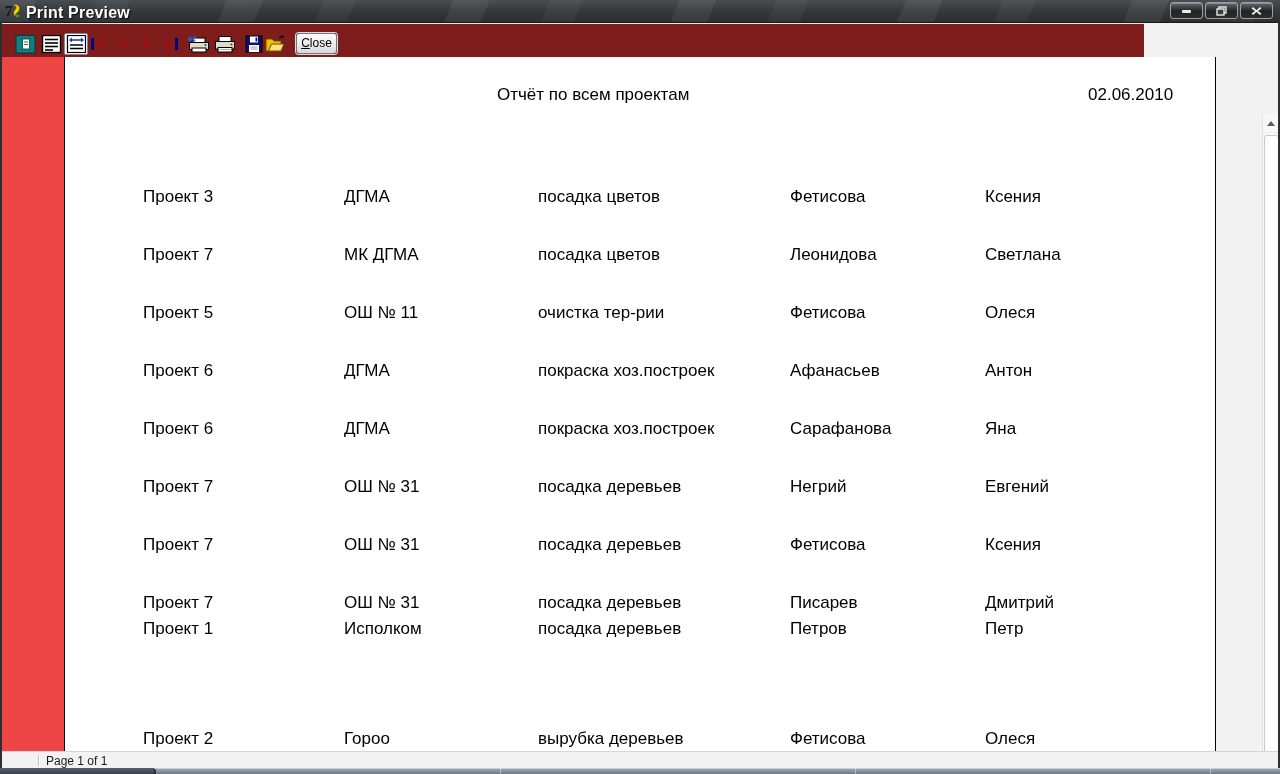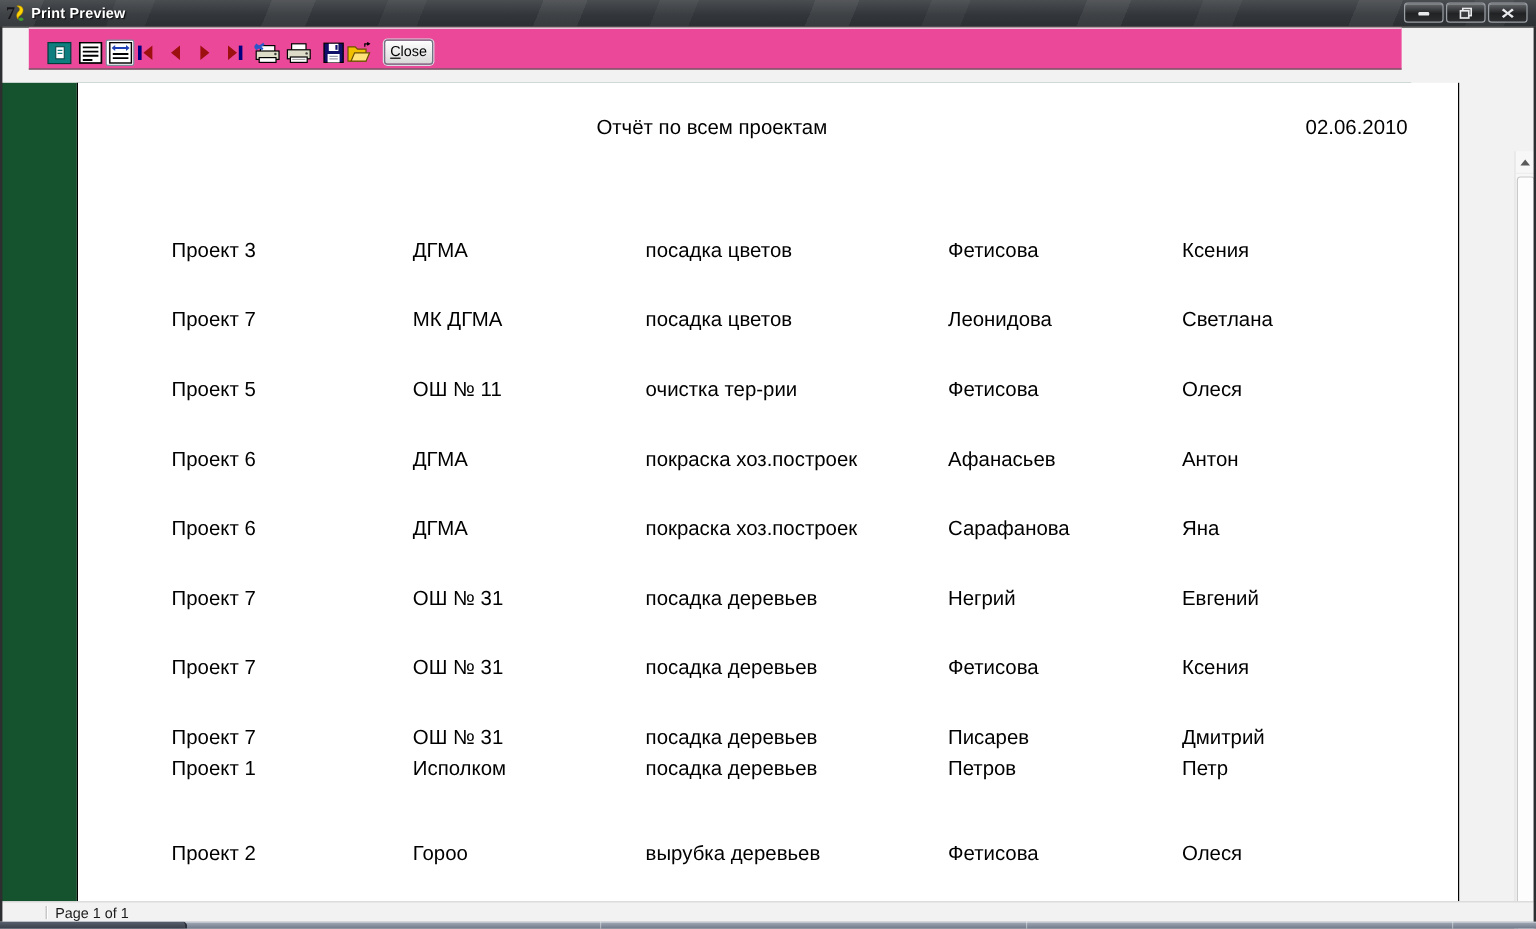--- a/index.html
+++ b/index.html
@@ -6,41 +6,41 @@
   body{width:1280px;height:774px;overflow:hidden;font-family:"Liberation Sans",sans-serif;}
   .win{position:relative;width:1280px;height:774px;background:#f2f2f2;overflow:hidden;}
 
   
   .titlebar{position:absolute;left:0;top:0;width:1280px;height:22px;
     background:
       repeating-linear-gradient(112deg, rgba(255,255,255,0.06) 0 34px, rgba(255,255,255,0) 34px 90px, rgba(255,255,255,0.04) 90px 120px, rgba(255,255,255,0) 120px 210px),
       linear-gradient(#4a4d50,#33363a 55%,#2c2f32);
     border-bottom:1px solid #18191a;}
   .appicon{position:absolute;left:5px;top:3px;width:16px;height:16px;}
-  .wtitle{position:absolute;left:26px;top:4px;font-size:12px;font-weight:bold;color:#fff;
+  .wtitle{position:absolute;left:26px;top:4px;font-size:16px;font-weight:bold;color:#fff;
     text-shadow:1px 1px 1px rgba(0,0,0,.8);letter-spacing:.2px;}
   .wbtns{position:absolute;right:7px;top:2px;display:flex;gap:2px;}
   .wbtn{width:31px;height:15px;border:1px solid #9aa0a6;border-radius:3px;
     background:linear-gradient(#66696c,#202224 55%,#2b2d2f);
     display:flex;align-items:center;justify-content:center;box-shadow:inset 0 1px 0 rgba(255,255,255,.25);}
 
   
-  .toolbar{position:absolute;left:0;top:23px;width:1144px;height:33px;background:#ec4899;
-    border-top:1px solid #e6e6e6;border-bottom:1px solid #5c5c5c;margin-left:24px;}
+  .toolbar{position:absolute;left:0;top:23px;width:1144px;height:33px;background:#7f1d1d;
+    border-top:1px solid #e6e6e6;border-bottom:1px solid #5c5c5c;}
   .tbtn{position:absolute;top:9px;width:24px;height:22px;display:flex;align-items:center;justify-content:center;background:transparent;border:none;padding:0;}
   .tbtn.latched{background:#eef1f6;border:1px solid #7d8a9a;border-radius:2px;box-shadow:inset 0 0 0 1px #fff;}
   .navbtn{position:absolute;top:11px;width:18px;height:17px;display:flex;align-items:center;justify-content:center;background:transparent;border:none;padding:0;}
   .closebtn{position:absolute;left:296px;top:9px;width:41px;height:21px;
     font-family:"Liberation Sans",sans-serif;font-size:12px;color:#000;text-align:center;line-height:19px;display:block;
     background:linear-gradient(#fdfdfd,#e9e9e9 60%,#d8d8d8);border:1px solid #6e7684;border-radius:3px;
     box-shadow:inset 0 1px 0 #fff, 0 0 0 1px #d8dce2;padding:0;}
   .closebtn::first-letter{text-decoration:underline;}
 
   
-  .preview{position:absolute;left:0;top:57px;width:1176px;height:694px;background:#14532d;margin-top:12px;}
+  .preview{position:absolute;left:0;top:57px;width:1176px;height:694px;background:#ef4444;}
   .page{position:absolute;left:64px;top:0;width:1150px;height:694px;background:#fff;
     border-left:1px solid #000;border-right:1px solid #000;font-size:17px;color:#000;}
   .rtitle{position:absolute;left:432px;top:28px;white-space:nowrap;}
   .rdate{position:absolute;left:1023px;top:28px;white-space:nowrap;}
   .hc,.cell{position:absolute;white-space:nowrap;}
   .rhead span{top:0;}
   .rhead{position:absolute;left:0;top:60px;width:100%;height:20px;}
   .h1{left:78px}.h2{left:279px}.h3{left:458px}.h4{left:672px}.h5{left:920px}
   .rrow{position:absolute;left:0;width:100%;height:20px;text-align:center;}
   .c1{left:78px}.c2{left:279px}.c3{left:473px}.c4{left:725px}.c5{left:920px}
@@ -256,21 +256,21 @@
             <span class="cell c4">Писарев</span>
             <span class="cell c5">Дмитрий</span>
           </div>
           <div class="rrow" style="top: 562px;">
             <span class="cell c1">Проект 1</span>
             <span class="cell c2">Исполком</span>
             <span class="cell c3">посадка деревьев</span>
             <span class="cell c4">Петров</span>
             <span class="cell c5">Петр</span>
           </div>
-          <div class="rrow" style="top: 633px;">
+          <div class="rrow" style="top: 672px;">
             <span class="cell c1">Проект 2</span>
             <span class="cell c2">Гороо</span>
             <span class="cell c3">вырубка деревьев</span>
             <span class="cell c4">Фетисова</span>
             <span class="cell c5">Олеся</span>
           </div>
         </div>
     </div>
 
     <div class="vscroll">

